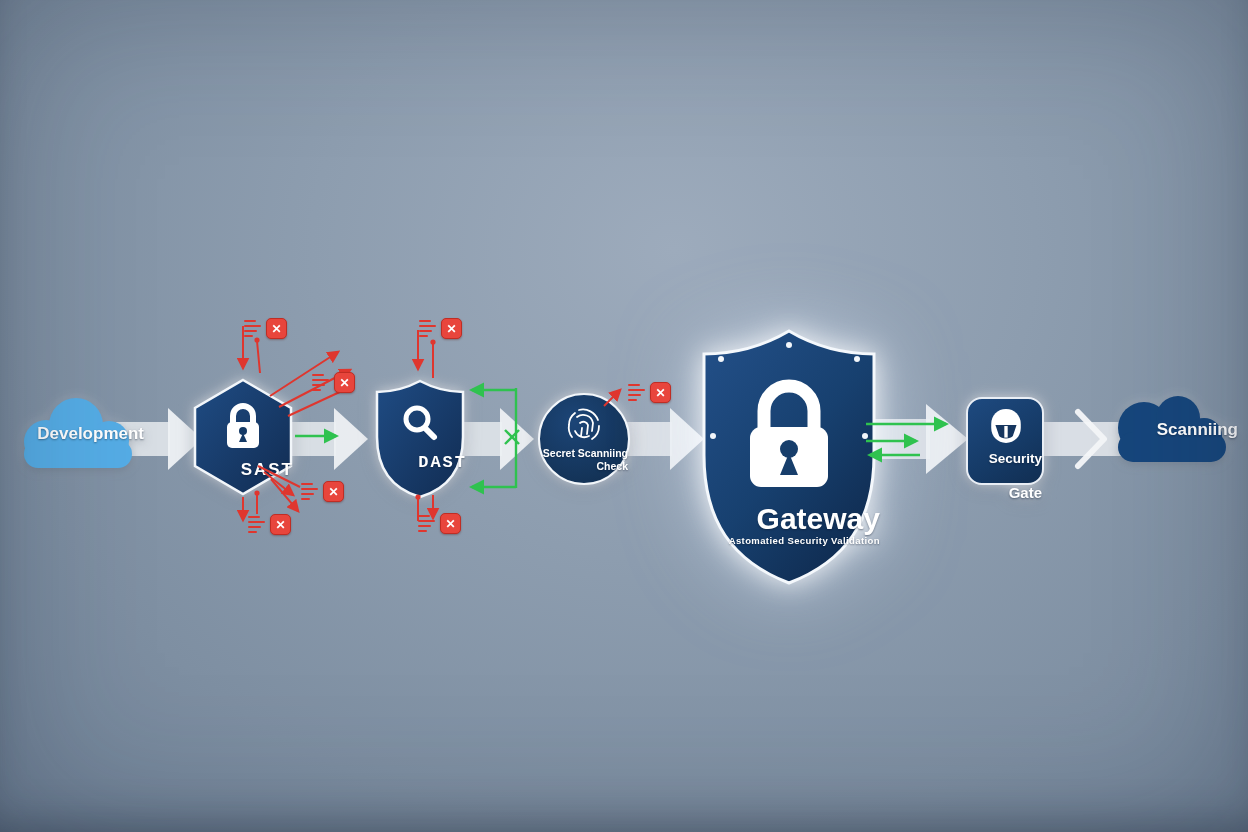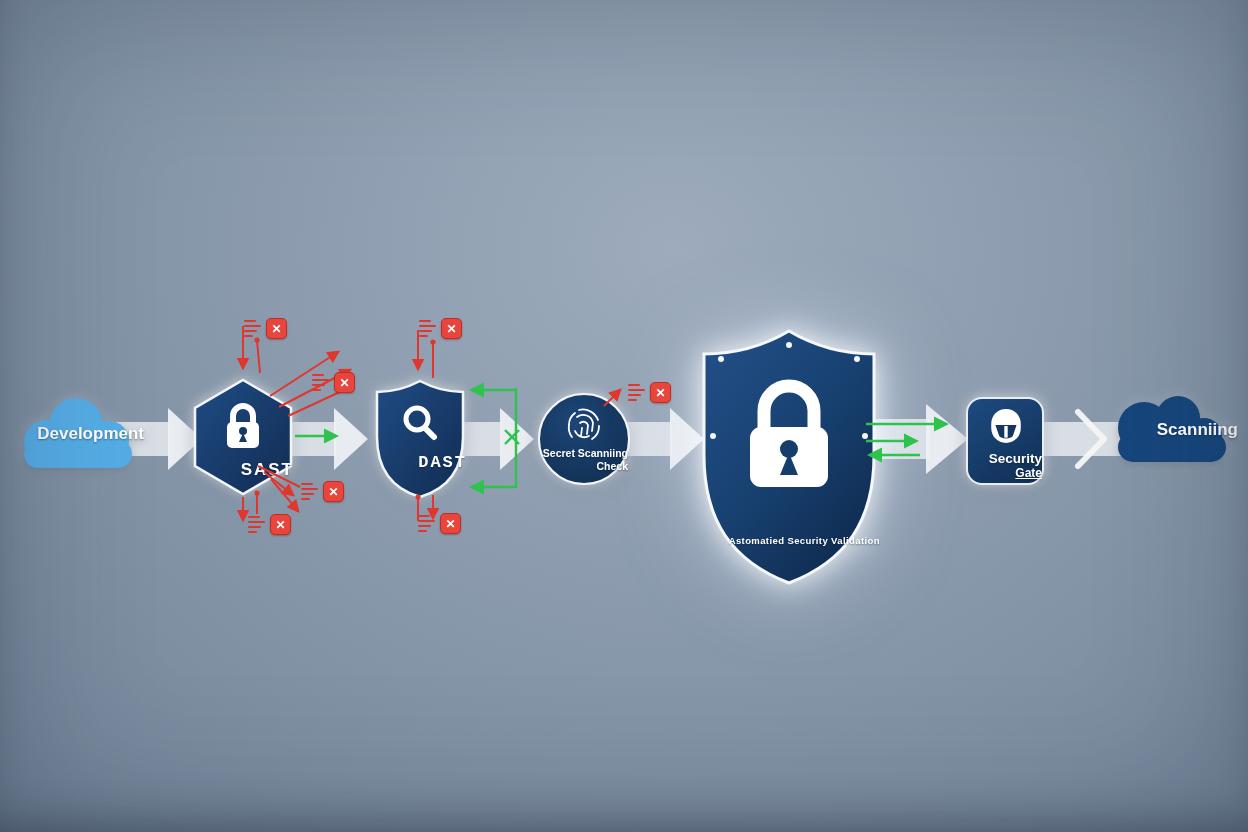--- a/index.html
+++ b/index.html
@@ -142,32 +142,33 @@
       <circle cx="15" cy="113" r="3"></circle>
       <circle cx="167" cy="113" r="3"></circle>
     </g>
     <g>
       <path d="M66,108 L66,88 A25,25 0 0 1 116,88 L116,108" fill="none" stroke="#fff" stroke-width="13"></path>
       <rect x="52" y="104" width="78" height="60" rx="11" fill="#fff"></rect>
       <circle cx="91" cy="126" r="9" fill="#173e6b"></circle>
       <path d="M91,130 L82,152 L100,152 Z" fill="#173e6b"></path>
     </g>
   </svg>
+  <span class="lbl" style="left:0;right:0;top:179px;font-size:30px;">Gateway</span>
   <span class="lbl" style="left:0;right:0;top:212px;font-size:9.5px;letter-spacing:.4px;font-weight:600;">Astomatied Security Validation</span>
 </div>
 
 <div class="stage glow-soft" style="left:966px;top:397px;">
   <div class="square-node">
     <svg width="38" height="38" viewBox="0 0 36 36" style="position:absolute;left:19px;top:8px;">
       <path d="M18,2 C10,2 4,8 4,16 L4,20 C4,28 10,34 18,34 C26,34 32,28 32,20 L32,16 C32,8 26,2 18,2 Z" fill="#fff"></path>
       <path d="M8,17 L28,17 L24.5,27.5 C22.5,30.5 13.5,30.5 11.5,27.5 Z" fill="#16365f"></path>
       <rect x="16.4" y="18" width="3.2" height="11" fill="#fff"></rect>
     </svg>
     <span class="lbl" style="left:0;right:0;top:52px;font-size:13.5px;">Security</span>
-    <span class="lbl" style="left:0;right:0;top:67px;font-size:12px;text-decoration:underline;">Gate</span>
+    <span class="lbl" style="left:0;right:0;top:85px;font-size:15px;">Gate</span>
   </div>
 </div>
 
 <div class="stage cloud-shadow" style="left:1106px;top:386px;width:132px;height:86px;">
   <svg width="132" height="86" viewBox="0 0 132 86">
     <g fill="#16467c">
       <circle cx="38" cy="42" r="26"></circle>
       <circle cx="72" cy="32" r="22"></circle>
       <circle cx="98" cy="50" r="18"></circle>
       <rect x="12" y="46" width="108" height="30" rx="15"></rect>

